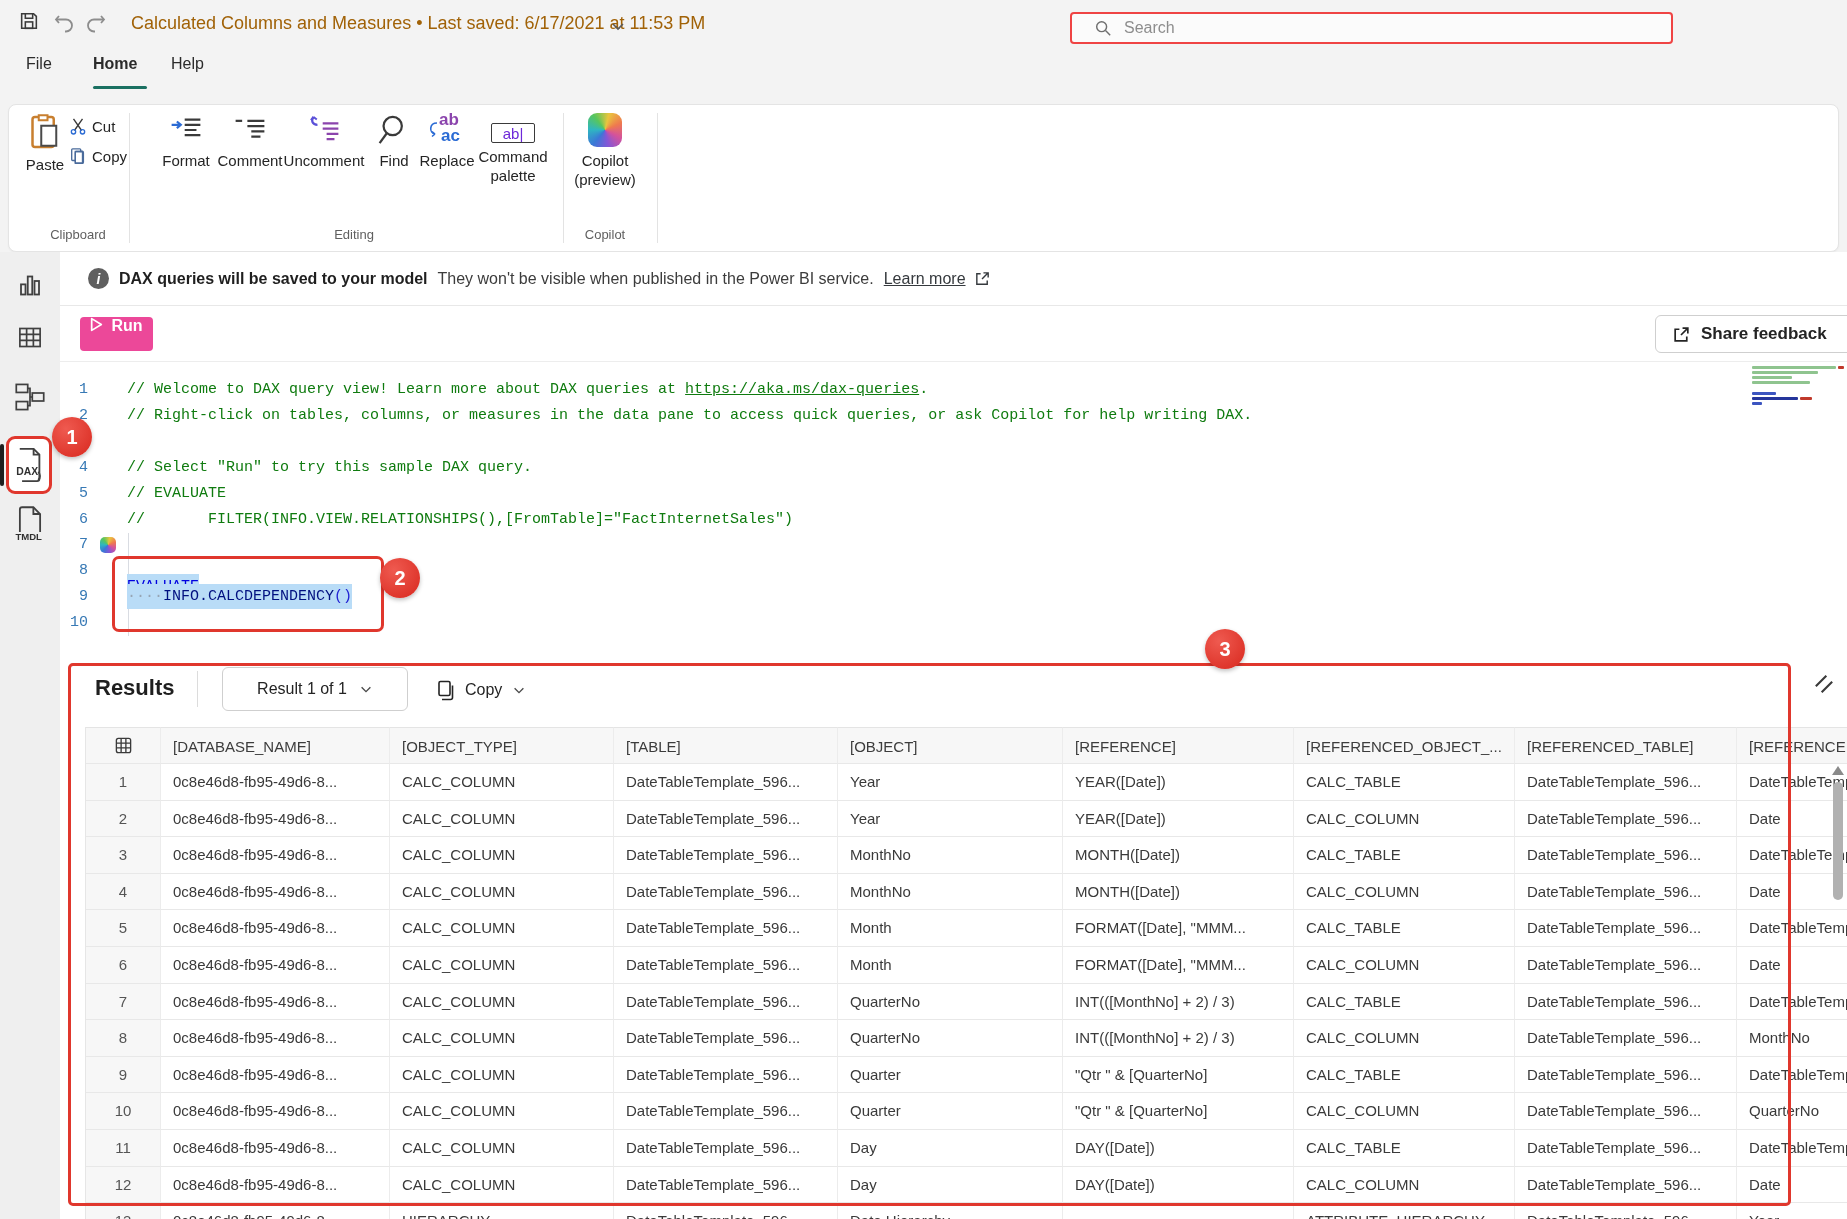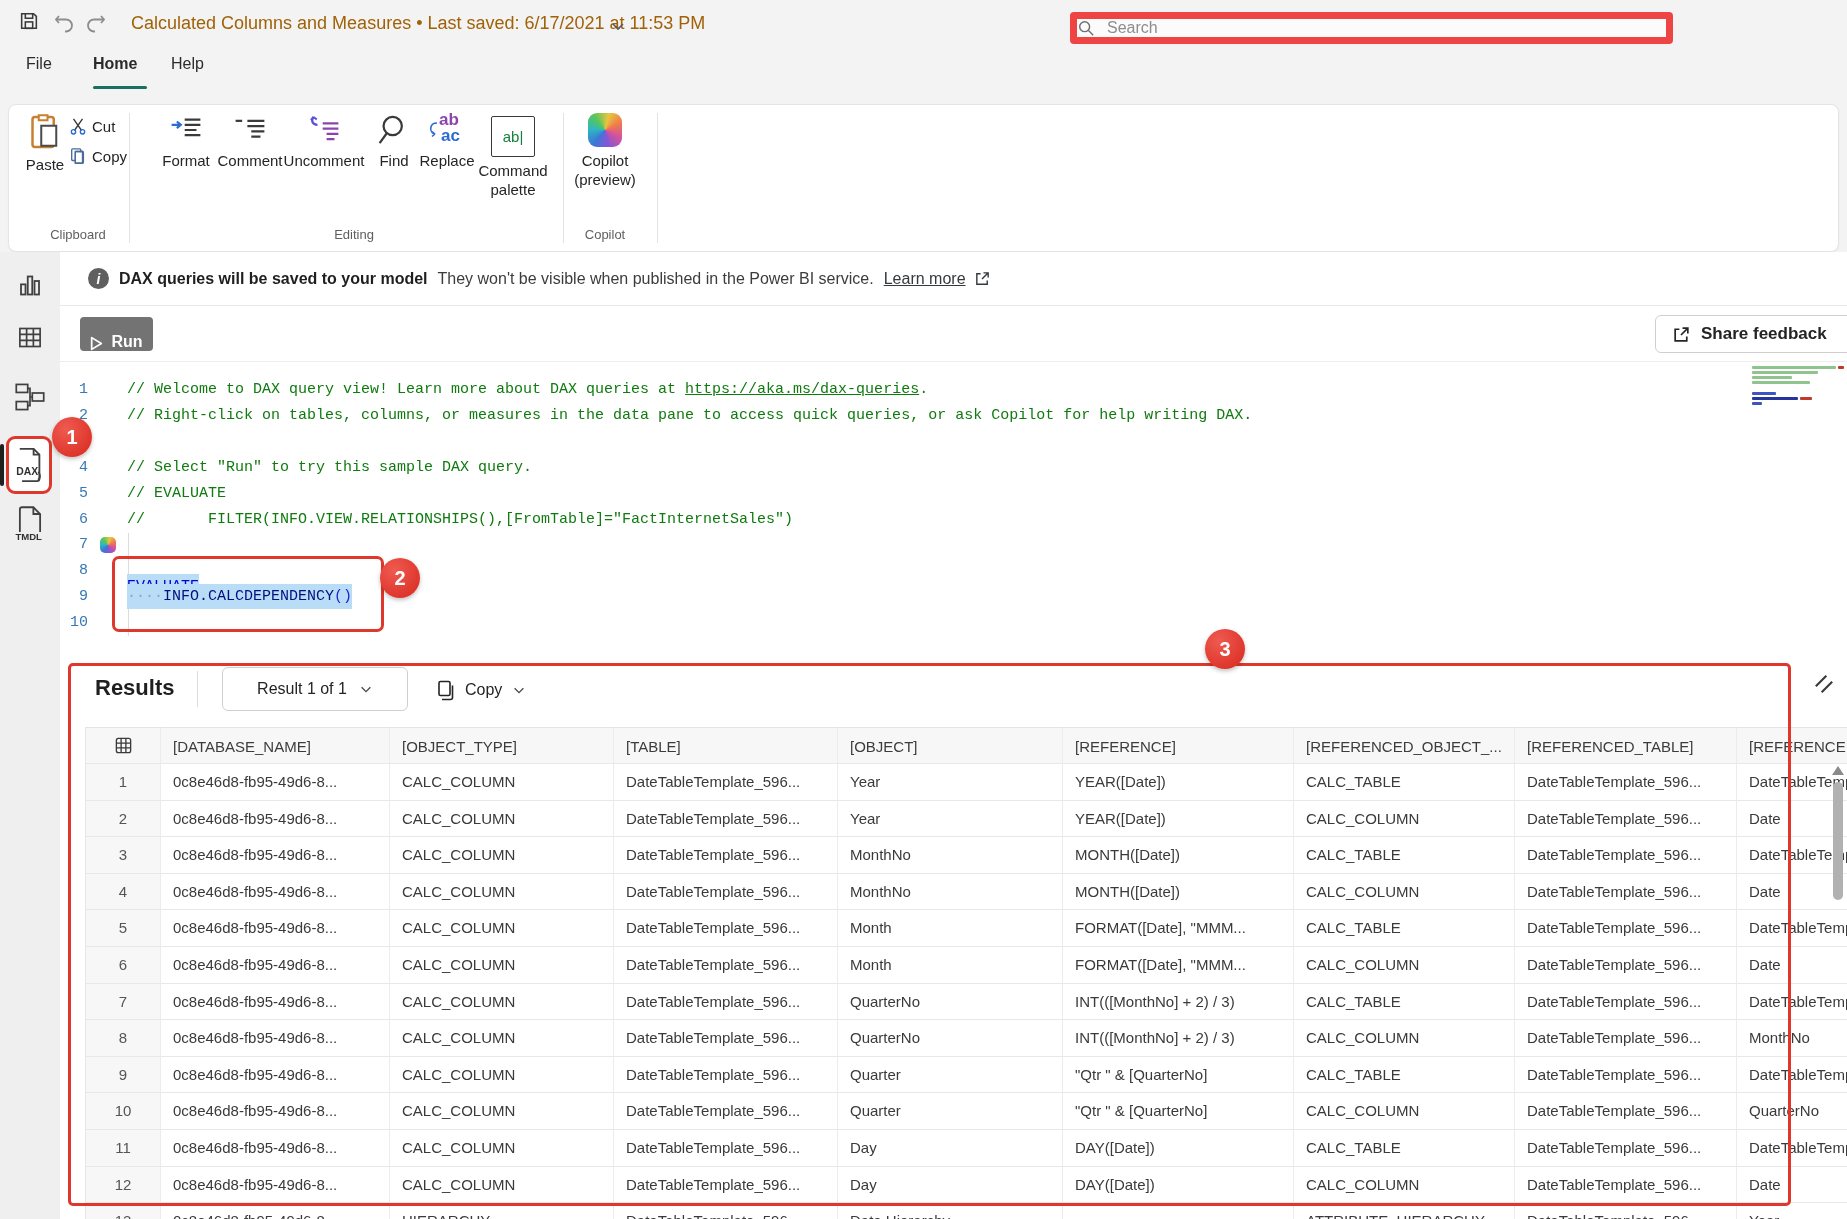--- a/index.html
+++ b/index.html
@@ -6,21 +6,21 @@
   html,body{width:1847px;height:1219px;overflow:hidden}
   body{font-family:"Liberation Sans",sans-serif;background:#f3f3f3;color:#262626}
   #app{position:absolute;left:0;top:0;width:1847px;height:1219px;overflow:hidden}
   .abs{position:absolute}
   svg{display:block}
 
   
   .tb-icon{position:absolute;top:10px;width:24px;height:24px;cursor:pointer}
   #doc-title{position:absolute;left:131px;top:13px;font-size:18px;color:#a16207;white-space:nowrap}
   #title-chevron{position:absolute;top:18px}
-  #search-box{position:absolute;left:1070px;top:12px;width:603px;height:32px;background:#fbfbfb;border:7px solid #ef4444;border-radius:4px;display:flex;align-items:center;gap:12px}
+  #search-box{position:absolute;left:1070px;top:12px;width:603px;height:32px;background:#fbfbfb;border:2px solid #ef4444;border-radius:4px;display:flex;align-items:center;padding-left:22px;gap:12px}
   #search-box input{border:none;outline:none;background:transparent;font-size:16px;color:#4a4a4a;width:480px;font-family:"Liberation Sans",sans-serif}
   #search-box input::placeholder{color:#8d8d8d}
   .menu-item{position:absolute;top:55px;font-size:16px;color:#2b2b2b;cursor:pointer}
   .menu-item.active{font-weight:bold}
   #home-underline{position:absolute;left:93px;top:86px;width:54px;height:3px;background:#1a7061;border-radius:2px}
 
   
   #ribbon{position:absolute;left:8px;top:104px;width:1831px;height:148px;background:#fff;border:1px solid #e4e4e4;border-radius:8px;box-shadow:0 1px 2px rgba(0,0,0,.04)}
   .rb-divider{position:absolute;top:8px;height:130px;width:1px;background:#e3e3e3}
   .rb-group-label{position:absolute;top:122px;width:90px;text-align:center;font-size:13px;color:#5f5f5f}
@@ -38,21 +38,21 @@
   #dax-box{position:absolute;left:6px;top:436px;width:46px;height:58px;background:#fff;border:3px solid #e0372d;border-radius:9px;display:flex;align-items:center;justify-content:center;cursor:pointer}
   #active-bar{position:absolute;left:0;top:444px;width:4px;height:42px;background:#1f1f1f;border-radius:2px}
 
   
   #content-bg{position:absolute;left:60px;top:252px;width:1787px;height:967px;background:#fff}
   #banner{position:absolute;left:60px;top:252px;width:1787px;height:54px;border-bottom:1px solid #e8e8e8;display:flex;align-items:center;padding-left:16px;gap:10px;background:#fff}
   #banner .b-bold{font-weight:bold;font-size:16px;color:#1f1f1f}
   #banner .b-text{font-size:16px;color:#3c3c3c}
   #banner .b-link{font-size:16px;color:#35393d;text-decoration:underline;cursor:pointer}
 
-  #run-btn{position:absolute;left:80px;top:317px;width:73px;height:34px;background:#737373;border-radius:4px;color:#fff;display:flex;align-items:flex-end;justify-content:center;gap:8px;font-size:16px;font-weight:bold;cursor:pointer}
+  #run-btn{position:absolute;left:80px;top:317px;width:73px;height:34px;background:#ec4899;border-radius:4px;color:#fff;display:flex;align-items:flex-start;justify-content:center;gap:8px;font-size:16px;font-weight:bold;cursor:pointer}
   #update-btn{position:absolute;left:163px;top:317px;width:310px;height:34px;background:#f1f1f1;border-radius:4px;color:#ababab;display:flex;align-items:center;justify-content:center;gap:10px;font-size:16px;font-weight:bold;cursor:default}
   #toolbar-line{position:absolute;left:60px;top:361px;width:1787px;height:1px;background:#ededed}
   #share-btn{position:absolute;left:1655px;top:315px;width:212px;height:38px;background:#fff;border:1px solid #cfcfcf;border-radius:6px;display:flex;align-items:center;padding-left:16px;gap:10px;font-size:17px;font-weight:bold;color:#242424;cursor:pointer}
 
   
   .gutter-num{position:absolute;left:60px;width:28px;height:26px;line-height:26px;text-align:right;font-family:"Liberation Mono",monospace;font-size:15px;color:#3779b5}
   .code-line{position:absolute;left:127px;height:26px;line-height:26px;font-family:"Liberation Mono",monospace;font-size:15px;white-space:pre;cursor:text}
   .cmt{color:#0f7b0f}
   .cmt-link{color:#0f7b0f;text-decoration:underline}
   .kw{color:#0000e0}
@@ -199,21 +199,21 @@
         <span style="position:absolute;left:14px;top:-3px;font-size:17px;font-weight:bold;color:#8b44ad">ab</span>
         <span style="position:absolute;left:16px;top:13px;font-size:17px;font-weight:bold;color:#2b6bd4">ac</span>
         <svg style="position:absolute;left:0;top:6px" width="16" height="24" viewBox="0 0 16 24" fill="none" stroke="#2b6bd4" stroke-width="1.6">
             <path d="M12 4C4 4 4 14 10 15"></path>
             <path d="M10 15l-3-2.5M10 15l-3 2.5"></path>
           </svg>
       </div>
       <div class="lbl">Replace</div>
     </div>
     <div class="rb-item" style="left:454px;width:100px">
-      <div style="width:44px;height:41px;margin-top:3px;border:1.8px solid #3a3a3a;border-radius:2px;display:flex;align-items:center;justify-content:center;font-size:15px;color:#15803d">ab|</div>
+      <div style="width:44px;height:20px;margin-top:10px;border:1.8px solid #3a3a3a;border-radius:2px;display:flex;align-items:center;justify-content:center;font-size:15px;color:#6d28d9">ab|</div>
       <div class="lbl"><span>Command</span><br><span>palette</span></div>
     </div>
     <div class="rb-divider" style="left:554px"></div>
     <div class="rb-group-label" style="left:300px">Editing</div>
 
     <div class="rb-item" style="left:551px;width:90px">
       <div id="copilot-logo"></div>
       <div class="lbl"><span>Copilot</span><br><span>(preview)</span></div>
     </div>
     <div class="rb-divider" style="left:648px"></div>

